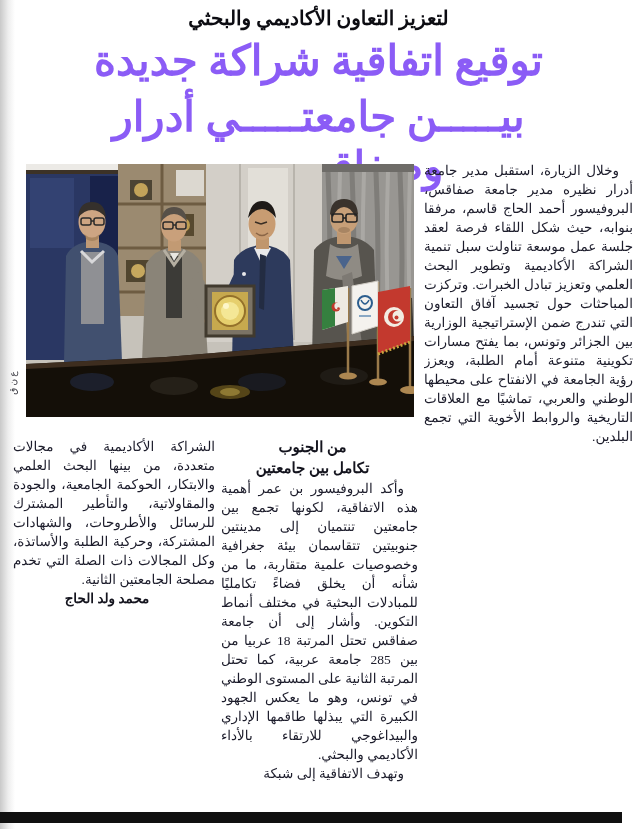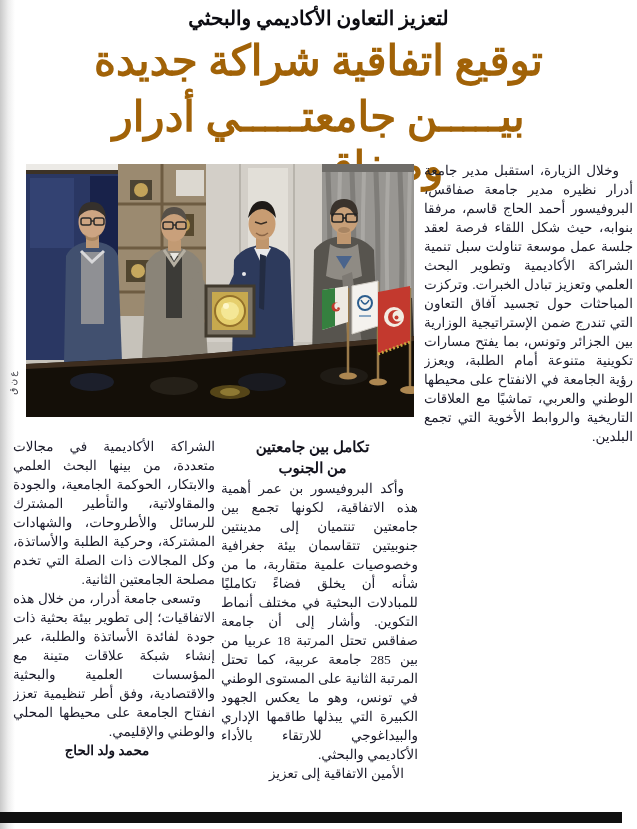--- a/index.html
+++ b/index.html
@@ -5,21 +5,21 @@
   html,body{margin:0;padding:0;background:#ffffff;}
   .page{
     position:relative;width:637px;height:829px;background:#ffffff;overflow:hidden;
     font-family:Liberation Serif, serif;color:#1c1c2b;
   }
   .edge-shade{position:absolute;left:0;top:0;width:15px;height:829px;
     background:linear-gradient(90deg,#c9c9c9 0%,#eeeeee 55%,#ffffff 100%);pointer-events:none;}
   .kicker{position:absolute;top:6px;left:0;width:637px;text-align:center;direction:rtl;
     font-weight:bold;font-size:20px;color:#0c0c12;}
   .headline{position:absolute;left:0;width:637px;text-align:center;direction:rtl;
-    font-weight:bold;color:#a16207;font-size:42px;line-height:50px;letter-spacing:0;}
+    font-weight:bold;color:#8b5cf6;font-size:42px;line-height:50px;letter-spacing:0;}
   .headline.l1{top:36px;}
   .headline.l2{top:92px;}
   .photo-wrap{position:absolute;left:26px;top:164px;width:388px;height:253px;}
   .photo-wrap svg{display:block;width:388px;height:253px;}
   .photo-credit{position:absolute;left:-2px;top:378px;width:30px;text-align:center;
     transform:rotate(-90deg);transform-origin:center;font-size:9px;color:#2a2a33;direction:rtl;}
   .col{position:absolute;direction:rtl;text-align:justify;overflow:hidden;
     font-size:13.5px;line-height:19px;color:#1c1c2b;}
   .col p{margin:0 0 0 0;text-indent:14px;}
   .col p.no-indent{text-indent:0;}
@@ -199,26 +199,25 @@
     </svg>
   </div>
 
   <div class="photo-credit">ع ن ق</div>
 
   <div class="col col-right">
     <p>وخلال الزيارة، استقبل مدير جامعة أدرار نظيره مدير جامعة صفاقس، البروفيسور أحمد الحاج قاسم، مرفقا بنوابه، حيث شكل اللقاء فرصة لعقد جلسة عمل موسعة تناولت سبل تنمية الشراكة الأكاديمية وتطوير البحث العلمي وتعزيز تبادل الخبرات. وتركزت المباحثات حول تجسيد آفاق التعاون التي تندرج ضمن الإستراتيجية الوزارية بين الجزائر وتونس، بما يفتح مسارات تكوينية متنوعة أمام الطلبة، ويعزز رؤية الجامعة في الانفتاح على محيطها الوطني والعربي، تماشيًا مع العلاقات التاريخية والروابط الأخوية التي تجمع البلدين.</p>
   </div>
 
   <div class="col col-middle">
+    <p class="subhead">من الجنوب</p>
     <p class="subhead">تكامل بين جامعتين</p>
-    <p class="subhead">من الجنوب</p>
     <p>وأكد البروفيسور بن عمر أهمية هذه الاتفاقية، لكونها تجمع بين جامعتين تنتميان إلى مدينتين جنوبيتين تتقاسمان بيئة جغرافية وخصوصيات علمية متقاربة، ما من شأنه أن يخلق فضاءً تكامليًا للمبادلات البحثية في مختلف أنماط التكوين. وأشار إلى أن جامعة صفاقس تحتل المرتبة 18 عربيا من بين 285 جامعة عربية، كما تحتل المرتبة الثانية على المستوى الوطني في تونس، وهو ما يعكس الجهود الكبيرة التي يبذلها طاقمها الإداري والبيداغوجي للارتقاء بالأداء الأكاديمي والبحثي.</p>
-    <p>الأمين الاتفاقية إلى تعزيز</p>
+    <p>وتهدف الاتفاقية إلى شبكة</p>
   </div>
 
   <div class="col col-left">
     <p class="no-indent">الشراكة الأكاديمية في مجالات متعددة، من بينها البحث العلمي والابتكار، الحوكمة الجامعية، والجودة والمقاولاتية، والتأطير المشترك للرسائل والأطروحات، والشهادات المشتركة، وحركية الطلبة والأساتذة، وكل المجالات ذات الصلة التي تخدم مصلحة الجامعتين الثانية.</p>
-    <p>وتسعى جامعة أدرار، من خلال هذه الاتفاقيات؛ إلى تطوير بيئة بحثية ذات جودة لفائدة الأساتذة والطلبة، عبر إنشاء شبكة علاقات متينة مع المؤسسات العلمية والبحثية والاقتصادية، وفق أطر تنظيمية تعزز انفتاح الجامعة على محيطها المحلي والوطني والإقليمي.</p>
     <p class="byline">محمد ولد الحاج</p>
   </div>
 
   <div class="bottom-rule"></div>
 </div>
 
 </body></html>

